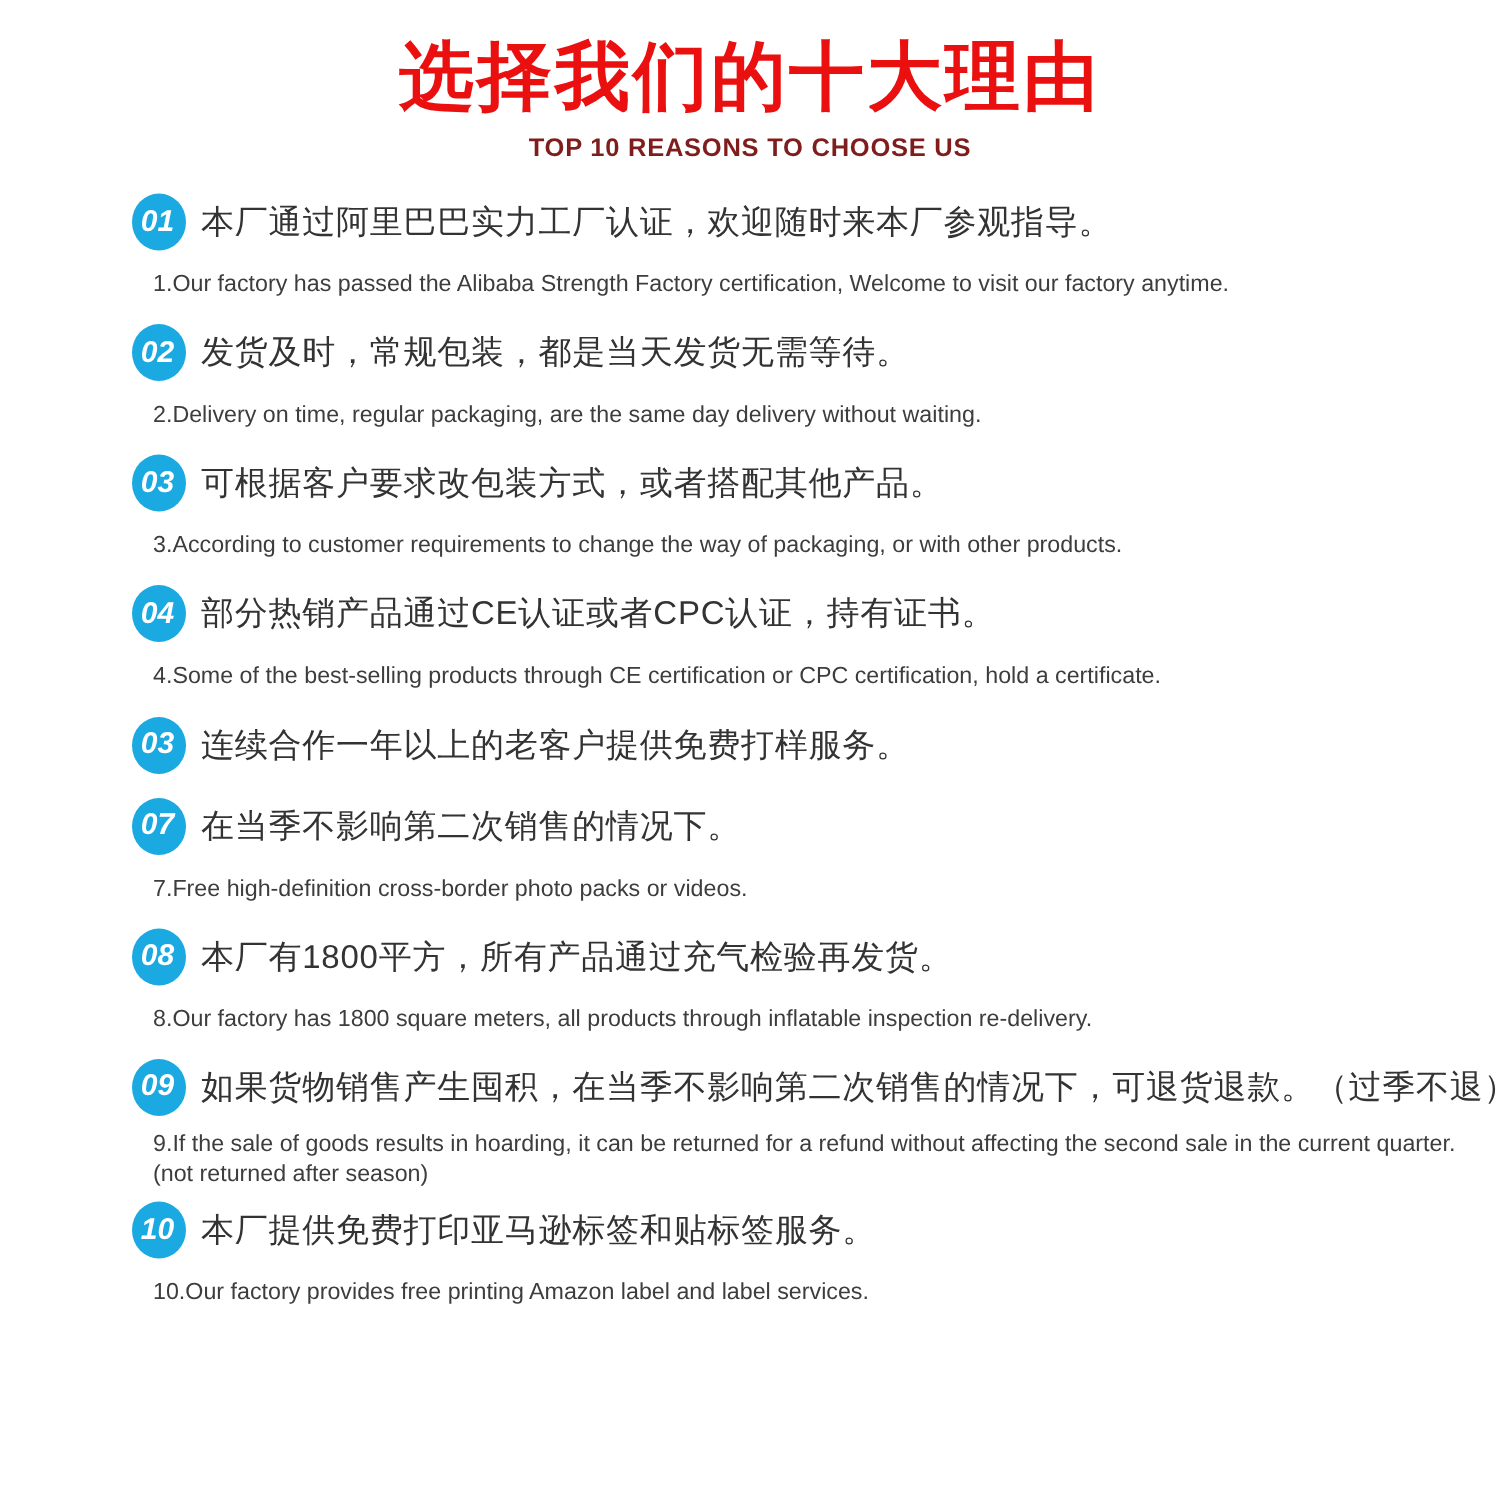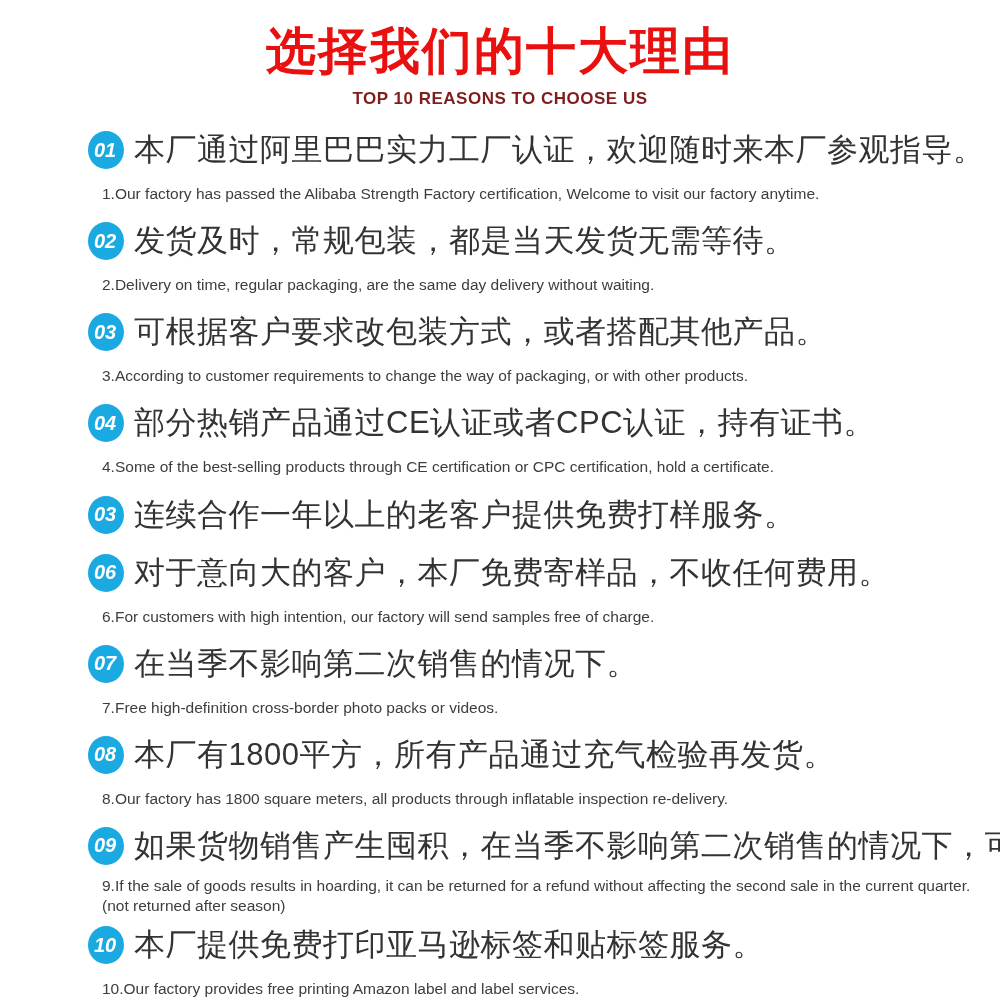--- a/index.html
+++ b/index.html
@@ -60,21 +60,21 @@
     font-style: italic;
     display: flex;
     align-items: center;
     justify-content: center;
     padding-right: 2px;
     box-sizing: border-box;
   }
   .zh {
     margin-left: 10px;
     color: #333333;
-    font-size: 31px;
+    font-size: 22px;
     letter-spacing: 0.5px;
     white-space: nowrap;
   }
   .en {
     margin-left: 14px;
     margin-top: 13px;
     color: #3d3d3d;
     font-size: 15.5px;
     line-height: 1.3;
   }
@@ -126,27 +126,20 @@
       <div class="en">4.Some of the best-selling products through CE certification or CPC certification, hold a certificate.</div>
     </div>
 
     <div class="item">
       <div class="item-row">
         <span class="badge">03</span>
         <span class="zh">连续合作一年以上的老客户提供免费打样服务。</span>
       </div>
     </div>
 
-    <div class="item">
-      <div class="item-row">
-        <span class="badge">06</span>
-        <span class="zh">对于意向大的客户，本厂免费寄样品，不收任何费用。</span>
-      </div>
-      <div class="en">6.For customers with high intention, our factory will send samples free of charge.</div>
-    </div>
 
     <div class="item">
       <div class="item-row">
         <span class="badge">07</span>
         <span class="zh">在当季不影响第二次销售的情况下。</span>
       </div>
       <div class="en">7.Free high-definition cross-border photo packs or videos.</div>
     </div>
 
     <div class="item">

